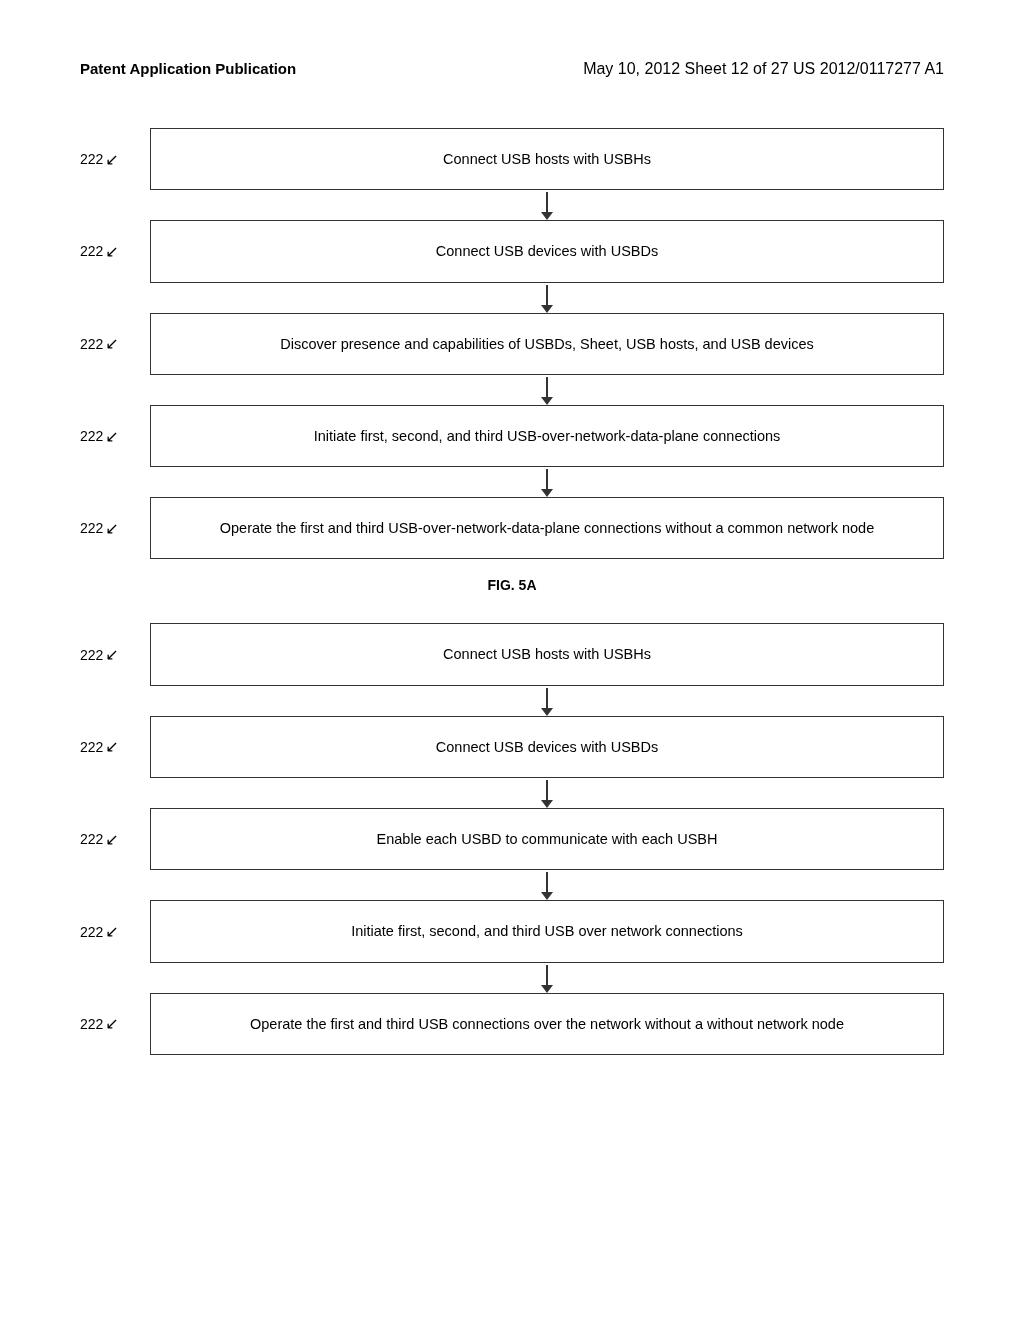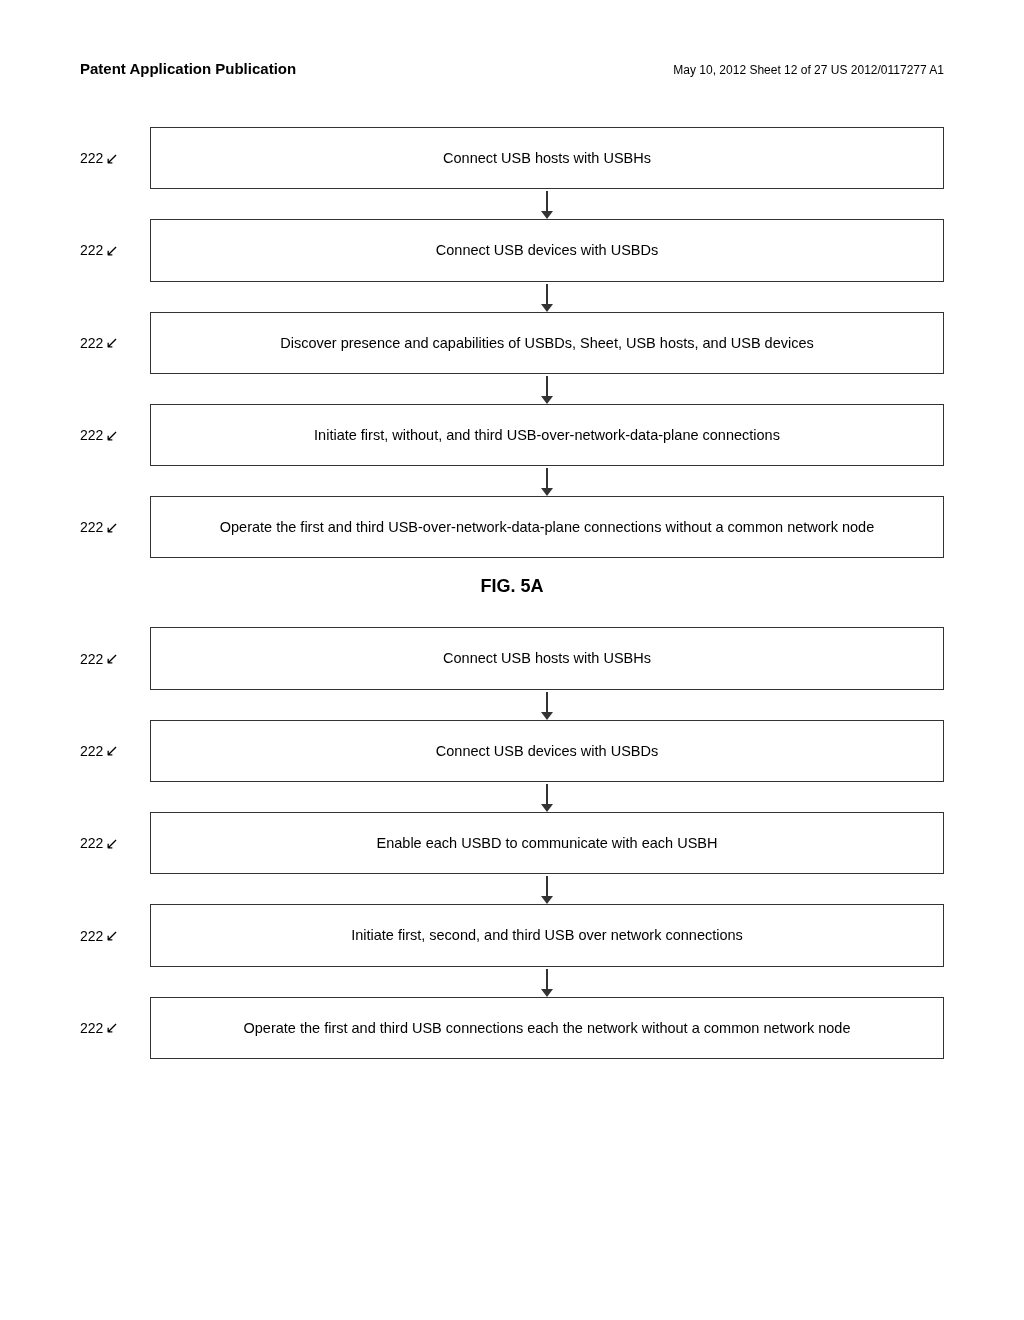--- a/index.html
+++ b/index.html
@@ -26,21 +26,21 @@
       margin-bottom: 50px;
       font-size: 15px;
     }
 
     .header-title {
       font-weight: bold;
       font-size: 15px;
     }
 
     .header-meta {
-      font-size: 12px;
+      font-size: 16px;
     }
 
     .diagram-section {
       margin-bottom: 30px;
     }
 
     .flowchart {
       display: flex;
       flex-direction: column;
       align-items: center;
@@ -103,21 +103,21 @@
     .arrow-head {
       width: 0;
       height: 0;
       border-left: 6px solid transparent;
       border-right: 6px solid transparent;
       border-top: 8px solid #333;
     }
 
     .fig-label {
       text-align: center;
-      font-size: 18px;
+      font-size: 14px;
       font-weight: bold;
       margin: 18px 0 30px 0;
       font-family: Arial, Helvetica, sans-serif;
     }
   </style>
 </head>
 <body>
 <div class="page">
 
   <div class="header">
@@ -172,21 +172,21 @@
         <div class="arrow-line"></div>
         <div class="arrow-head"></div>
       </div>
 
       <div class="flow-row">
         <div class="label-222">
           <span>222</span>
           <span class="check-mark">↙</span>
         </div>
         <div class="flow-box">
-          <span>Initiate first, without, and third USB-over-network-data-plane connections</span>
+          <span>Initiate first, second, and third USB-over-network-data-plane connections</span>
         </div>
       </div>
 
       <div class="arrow-container">
         <div class="arrow-line"></div>
         <div class="arrow-head"></div>
       </div>
 
       <div class="flow-row">
         <div class="label-222">
@@ -265,21 +265,21 @@
         <div class="arrow-line"></div>
         <div class="arrow-head"></div>
       </div>
 
       <div class="flow-row">
         <div class="label-222">
           <span>222</span>
           <span class="check-mark">↙</span>
         </div>
         <div class="flow-box">
-          <span>Operate the first and third USB connections each the network without a common network node</span>
+          <span>Operate the first and third USB connections over the network without a without network node</span>
         </div>
       </div>
 
     </div>
 
   </div>
 
 </div>
 
 </body></html>

